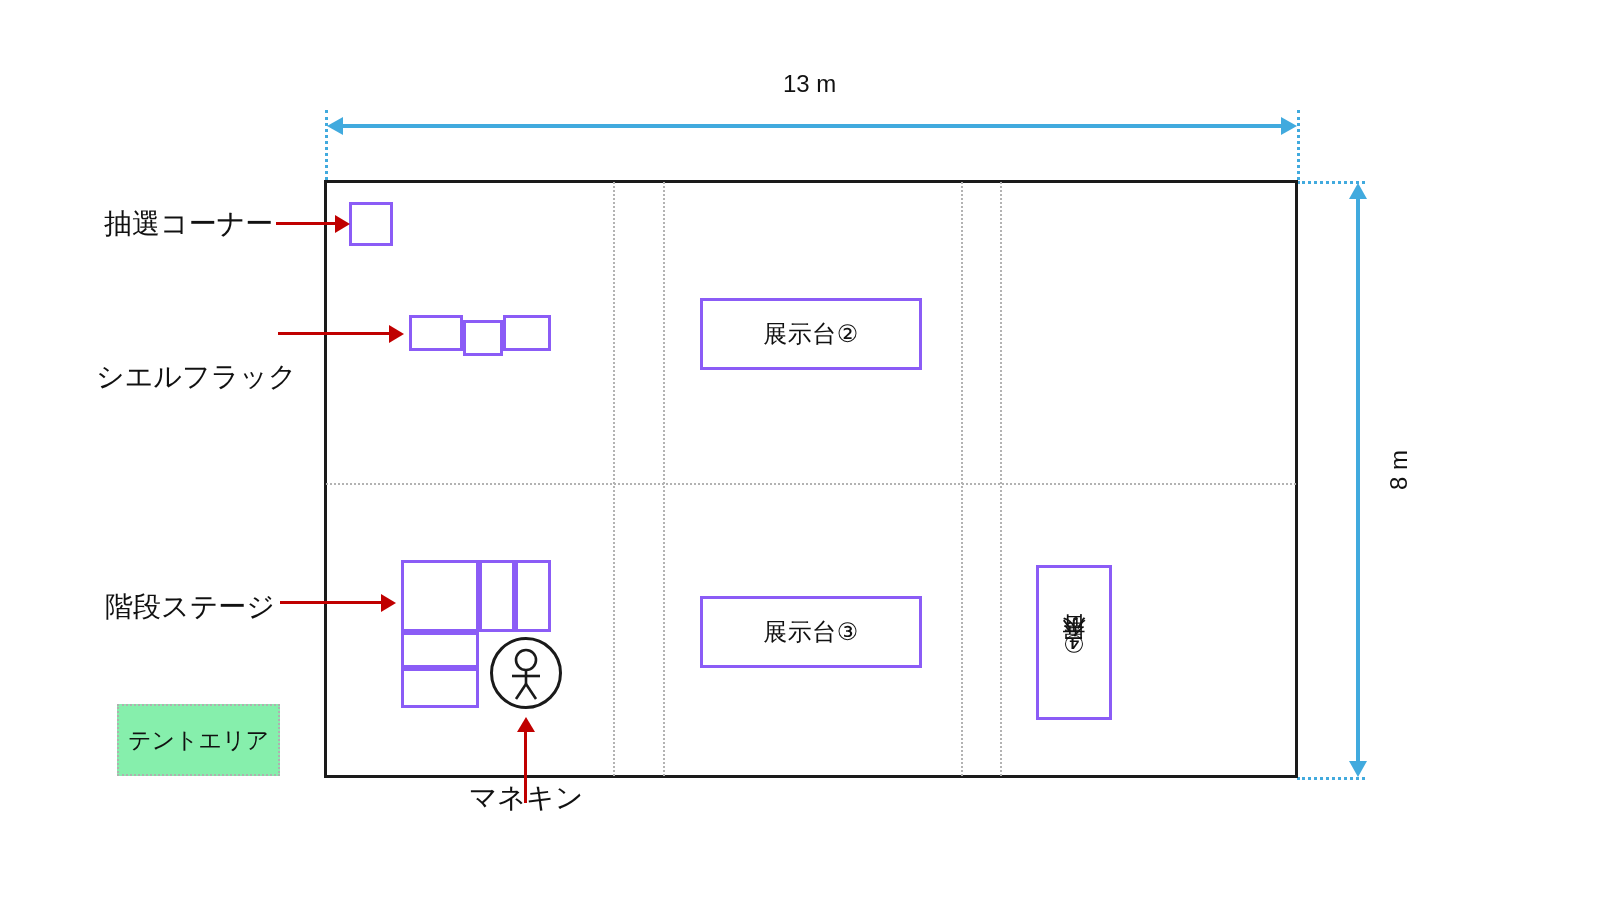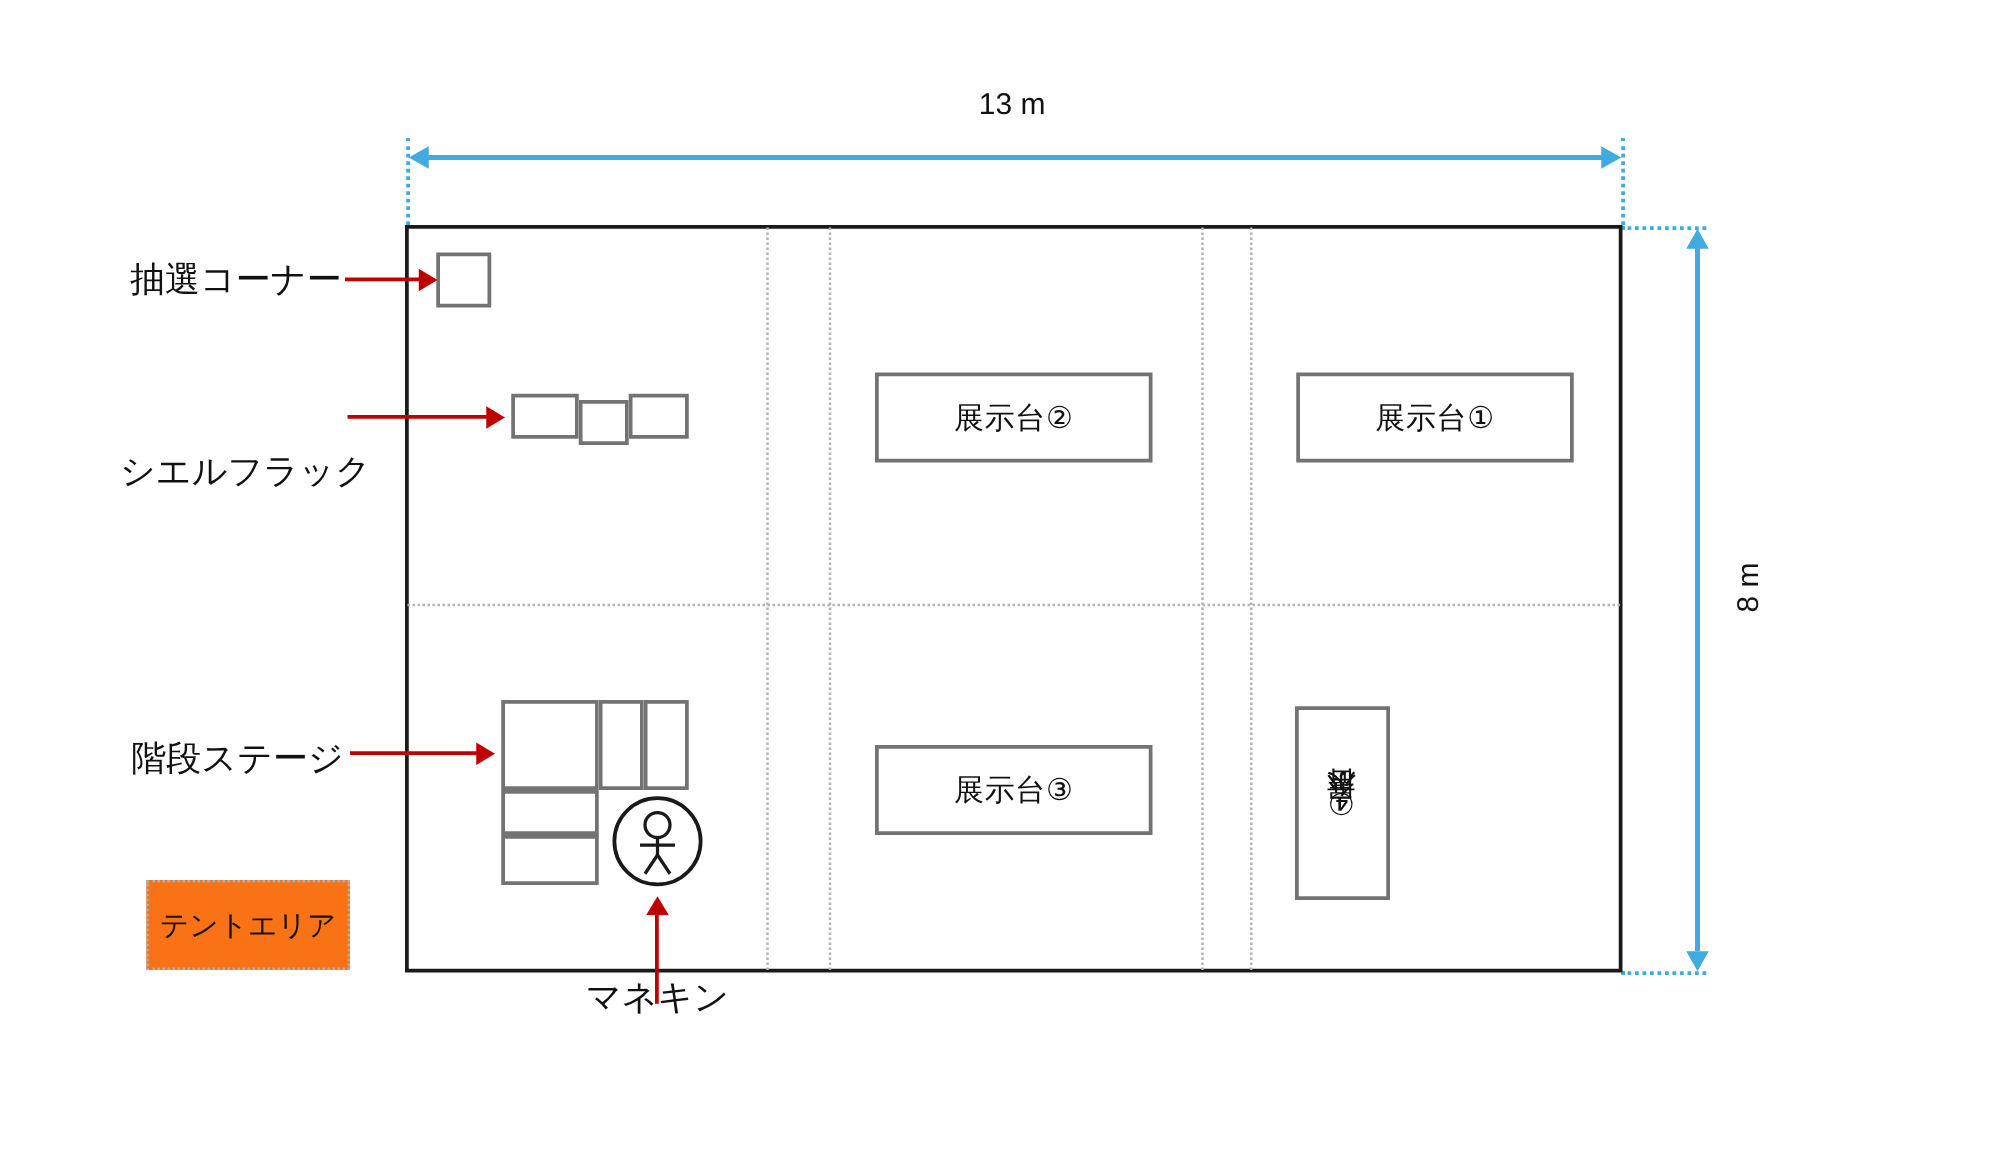--- a/index.html
+++ b/index.html
@@ -31,21 +31,21 @@
   
   .grid-v {
     border-left: 2px dotted #b3b3b3;
   }
   .grid-h {
     border-top: 2px dotted #b3b3b3;
   }
 
   
   .box {
-    border: 3px solid #737373;
+    border: 3px solid #8b5cf6;
     background: #ffffff;
   }
 
   
   .disp {
     display: flex;
     align-items: center;
     justify-content: center;
     font-size: 24px;
     letter-spacing: 0.5px;
@@ -58,21 +58,21 @@
   }
 
   
   .tent {
     border: 2px dotted #b0b0b0;
     display: flex;
     align-items: center;
     justify-content: center;
     font-size: 23px;
     color: #111111;
-    background: #f97316;
+    background: #86efac;
   }
 
   
   .callout {
     font-size: 28px;
     color: #111111;
     white-space: nowrap;
     text-align: right;
   }
   .callout-center { text-align: center; }
@@ -198,23 +198,20 @@
       <line x1="19" y1="36" x2="47" y2="36" stroke="#1a1a1a" stroke-width="2.6"></line>
       <line x1="33" y1="44" x2="23" y2="59" stroke="#1a1a1a" stroke-width="2.6"></line>
       <line x1="33" y1="44" x2="43" y2="59" stroke="#1a1a1a" stroke-width="2.6"></line>
     </svg>
   </div>
 
   <div class="abs box disp" style="left:700px; top:298px; width:222px; height:72px;">
     <span>展示台②</span>
   </div>
 
-  <div class="abs box disp" style="left:1037px; top:298px; width:222px; height:72px;">
-    <span>展示台①</span>
-  </div>
 
   <div class="abs box disp" style="left:700px; top:596px; width:222px; height:72px;">
     <span>展示台③</span>
   </div>
 
 
   <div class="abs box disp" style="left:1036px; top:565px; width:76px; height:155px;">
     <span class="disp-vert">展示台④</span>
   </div>
 

